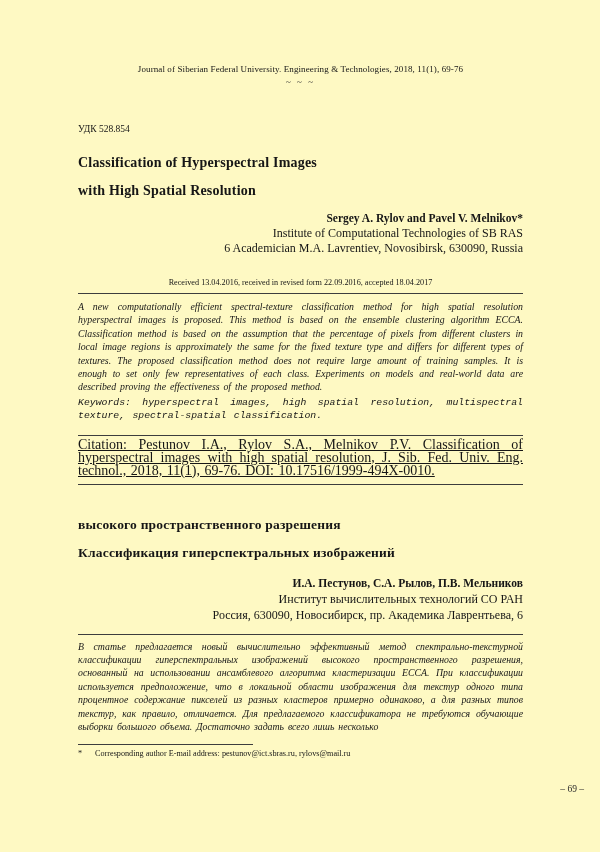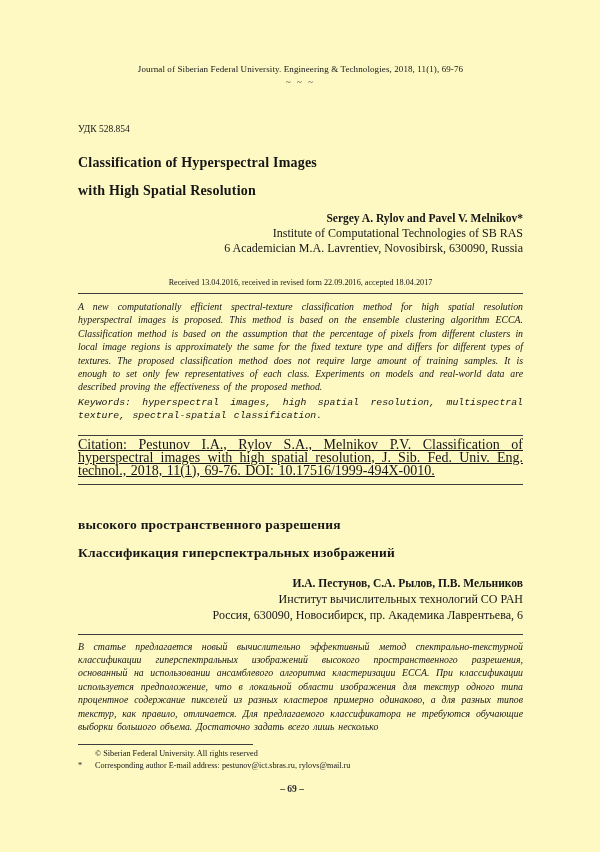--- a/index.html
+++ b/index.html
@@ -37,21 +37,21 @@
   .authors-ru { margin-top:8px; text-align:right; line-height:16px; }
   .abstract-ru { margin-top:5px; font-size:9.8px; font-style:italic; line-height:13.4px; text-align:justify; word-spacing:1.5px; }
 
   .footnotes { position:absolute; left:78px; right:77px; top:744px; font-size:8.2px; line-height:12px; }
   .fn-rule { border:none; border-top:1px solid #3d3d3d; height:0; width:175px; margin-bottom:3px; }
   .fn-line { display:flex; }
   .fn-marker { width:17px; flex:none; }
   .fn-text { flex:1; }
   .fn-indent { padding-left:17px; }
 
-  .page-number { position:absolute; left:0; right:16px; top:784px; text-align:center; font-size:9.5px; color:#2b2b2b;font-weight:bold; }
+  .page-number { position:absolute; left:0; right:16px; top:784px; text-align:right; font-size:9.5px; color:#2b2b2b; }
 </style>
 </head>
 <body>
 
 <div class="page">
   <div class="content">
 
     <div class="journal-header">Journal of Siberian Federal University. Engineering &amp; Technologies, 2018, 11(1), 69-76</div>
     <div class="ornament">~ ~ ~</div>
     <div class="udc">УДК 528.854</div>
@@ -88,23 +88,20 @@
       <div class="affil-italic">Россия, 630090, Новосибирск, пр. Академика Лаврентьева, 6</div>
     </div>
 
     <hr class="rule rule-ru">
     <div class="abstract-ru">В статье предлагается новый вычислительно эффективный метод спектрально-текстурной классификации гиперспектральных изображений высокого пространственного разрешения, основанный на использовании ансамблевого алгоритма кластеризации ECCA. При классификации используется предположение, что в локальной области изображения для текстур одного типа процентное содержание пикселей из разных кластеров примерно одинаково, а для разных типов текстур, как правило, отличается. Для предлагаемого классификатора не требуются обучающие выборки большого объема. Достаточно задать всего лишь несколько</div>
 
   </div>
 
   <div class="footnotes">
     <hr class="fn-rule">
-    <div class="fn-line fn-indent">
-      <span class="fn-text">© Siberian Federal University. All rights reserved</span>
-    </div>
     <div class="fn-line">
       <span class="fn-marker">*</span>
       <span class="fn-text">Corresponding author E-mail address: pestunov@ict.sbras.ru, rylovs@mail.ru</span>
     </div>
   </div>
 
   <div class="page-number">– 69 –</div>
 </div>
 
 </body></html>

